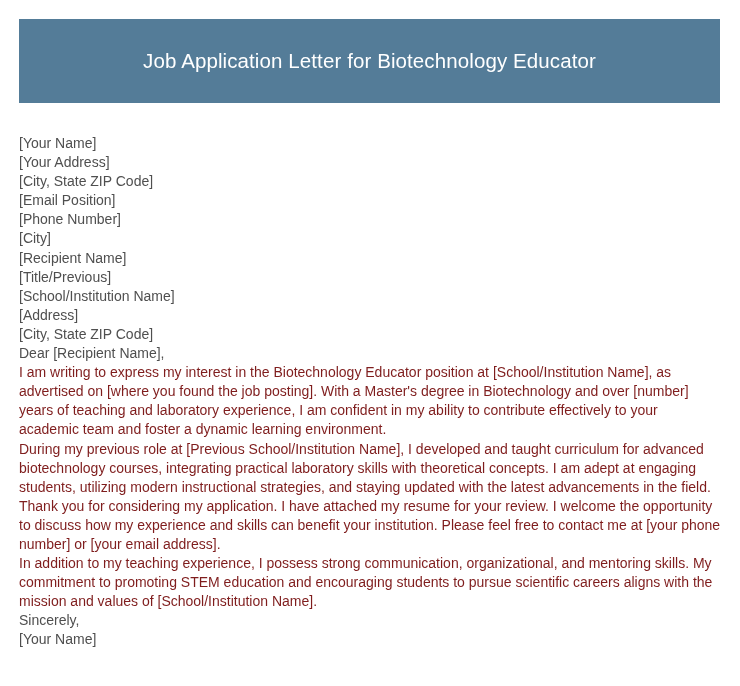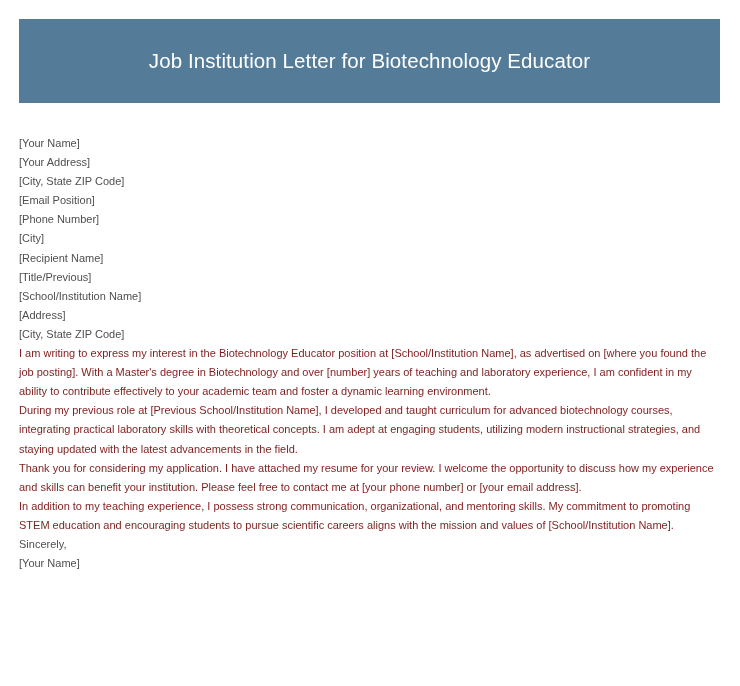--- a/index.html
+++ b/index.html
@@ -40,21 +40,21 @@
     letter-spacing: 0.1px;
     text-align: center;
     font-family: "Liberation Sans", sans-serif;
   }
   .letter-body {
     position: absolute;
     left: 19px;
     top: 134px;
     width: 702px;
     color: #4f4f4f;
-    font-size: 11px;
+    font-size: 14px;
     line-height: 19.1px;
     font-family: "Liberation Sans", sans-serif;
     text-align: left;
   }
   .line {
     margin: 0;
     padding: 0;
     white-space: pre-wrap;
     word-wrap: break-word;
     color: #4f4f4f;
@@ -66,38 +66,39 @@
     word-wrap: break-word;
     color: #7f1d1d;
   }
 </style>
 </head>
 <body>
 
 <div class="page">
 
   <div class="doc-header">
-    <div class="doc-title">Job Institution Letter for Biotechnology Educator</div>
+    <div class="doc-title">Job Application Letter for Biotechnology Educator</div>
   </div>
 
   <div class="letter-body">
 
     <div class="line">[Your Name]</div>
     <div class="line">[Your Address]</div>
     <div class="line">[City, State ZIP Code]</div>
     <div class="line">[Email Position]</div>
     <div class="line">[Phone Number]</div>
     <div class="line">[City]</div>
 
     <div class="line">[Recipient Name]</div>
     <div class="line">[Title/Previous]</div>
     <div class="line">[School/Institution Name]</div>
     <div class="line">[Address]</div>
     <div class="line">[City, State ZIP Code]</div>
 
+    <div class="line">Dear [Recipient Name],</div>
 
     <div class="para">I am writing to express my interest in the Biotechnology Educator position at [School/Institution Name], as advertised on [where you found the job posting]. With a Master's degree in Biotechnology and over [number] years of teaching and laboratory experience, I am confident in my ability to contribute effectively to your academic team and foster a dynamic learning environment.</div>
     <div class="para">During my previous role at [Previous School/Institution Name], I developed and taught curriculum for advanced biotechnology courses, integrating practical laboratory skills with theoretical concepts. I am adept at engaging students, utilizing modern instructional strategies, and staying updated with the latest advancements in the field.</div>
     <div class="para">Thank you for considering my application. I have attached my resume for your review. I welcome the opportunity to discuss how my experience and skills can benefit your institution. Please feel free to contact me at [your phone number] or [your email address].</div>
     <div class="para">In addition to my teaching experience, I possess strong communication, organizational, and mentoring skills. My commitment to promoting STEM education and encouraging students to pursue scientific careers aligns with the mission and values of [School/Institution Name].</div>
 
     <div class="line">Sincerely,</div>
     <div class="line">[Your Name]</div>
 
   </div>

